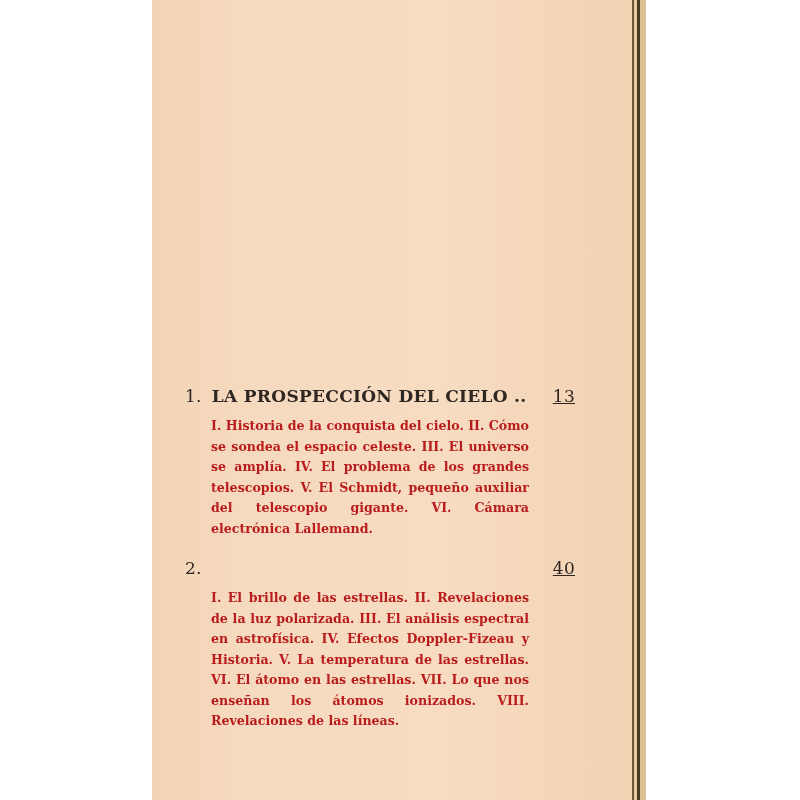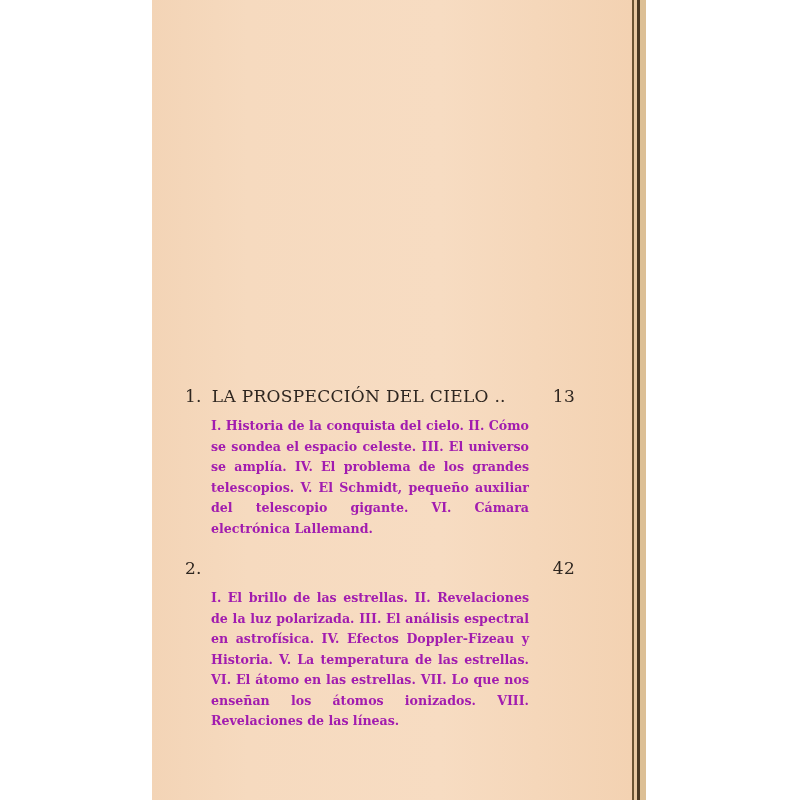--- a/index.html
+++ b/index.html
@@ -13,25 +13,25 @@
   .edge1 { position: absolute; left: 632px; top: 0; width: 2px; height: 800px; background: #6b5534; }
   .edge-strip { position: absolute; left: 634px; top: 0; width: 3px; height: 800px; background: #e8c9a2; }
   .edge2 { position: absolute; left: 637px; top: 0; width: 3px; height: 800px; background: #4a3a24; }
   .edge-strip2 { position: absolute; left: 640px; top: 0; width: 6px; height: 800px; background: #dcbf95; }
   .entry { position: absolute; left: 185px; width: 390px; font-family: "DejaVu Serif", serif; color: #2e2620; }
   .entry-title {
     display: flex; justify-content: space-between; align-items: baseline;
     font-size: 17px; letter-spacing: 0.3px; margin-bottom: 10px;
   }
   .entry-title .num { margin-right: 10px; }
-  .entry-title .lbl { flex: 1; }
-  .entry-title .pg { margin-left: 8px; }
+  .entry-title .lbl { flex: 1; font-weight: bold; }
+  .entry-title .pg { margin-left: 8px; text-decoration: underline; }
   .entry-body {
     margin-left: 26px; width: 318px; font-size: 12.6px; font-weight: bold; line-height: 20.5px;
-    text-align: justify; color: #a21caf;
+    text-align: justify; color: #b91c1c;
   }
 </style>
 </head>
 <body>
 
 <div class="page"></div>
 <div class="edge1"></div>
 <div class="edge-strip"></div>
 <div class="edge2"></div>
 <div class="edge-strip2"></div>
@@ -41,16 +41,16 @@
     <span class="num">1.</span>
     <span class="lbl">LA PROSPECCIÓN DEL CIELO ..</span>
     <span class="pg">13</span>
   </div>
   <div class="entry-body">I. Historia de la conquista del cielo. II. Cómo se sondea el espacio celeste. III. El universo se amplía. IV. El problema de los grandes telescopios. V. El Schmidt, pequeño auxiliar del telescopio gigante. VI. Cámara electrónica Lallemand.</div>
 </div>
 
 <div class="entry" style="top:558px;">
   <div class="entry-title">
     <span class="num">2.</span>
-    <span class="pg">42</span>
+    <span class="pg">40</span>
   </div>
   <div class="entry-body">I. El brillo de las estrellas. II. Revelaciones de la luz polarizada. III. El análisis espectral en astrofísica. IV. Efectos Doppler-Fizeau y Historia. V. La temperatura de las estrellas. VI. El átomo en las estrellas. VII. Lo que nos enseñan los átomos ionizados. VIII. Revelaciones de las líneas.</div>
 </div>
 
 </body></html>

